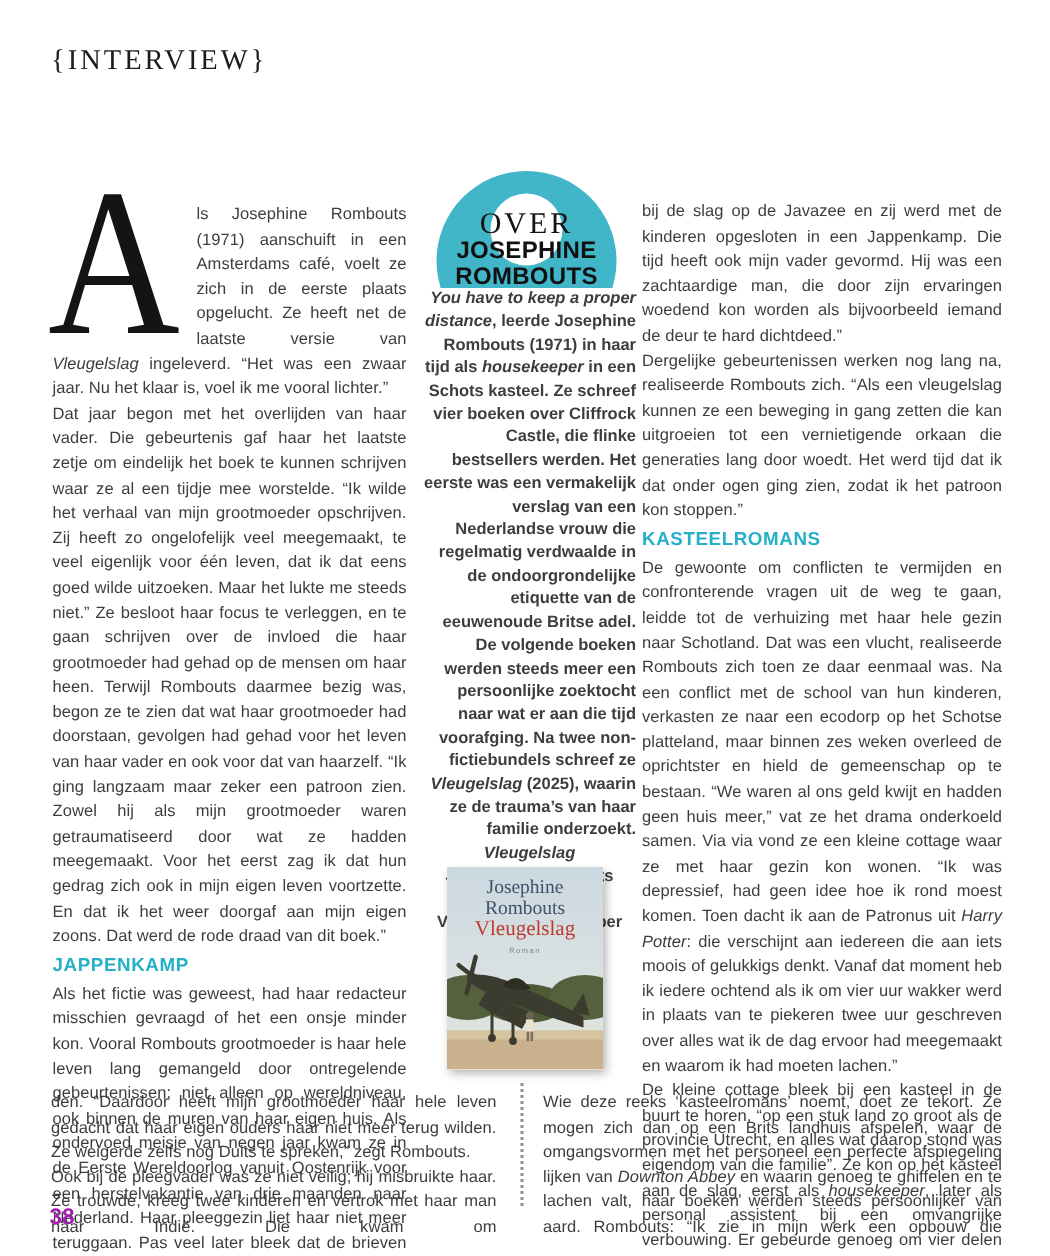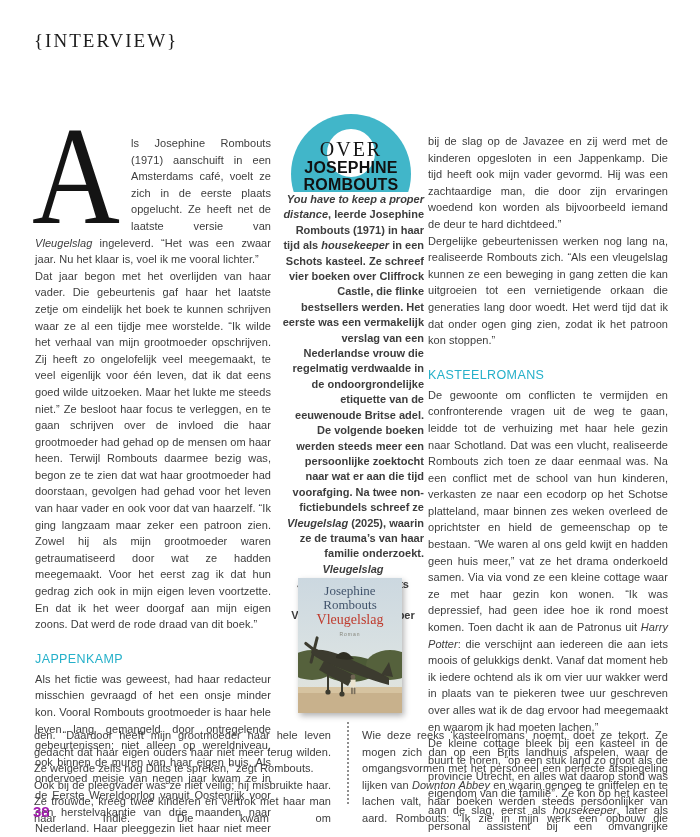--- a/index.html
+++ b/index.html
@@ -5,22 +5,22 @@
   html,body{margin:0;padding:0;background:#ffffff;}
   .page{position:relative;width:700px;height:837px;background:#fff;overflow:hidden;
         font-family:"Liberation Sans",sans-serif;color:#3d3d3d;}
 
   .section-label{position:absolute;left:34px;top:30px;
     font-family:"Liberation Serif",serif;font-size:19px;letter-spacing:2px;color:#1c1c1c;}
 
   
   .body{font-size:11px;line-height:16.6px;text-align:justify;margin:0;color:#3d3d3d;letter-spacing:0.05px;}
   .force-just{text-align-last:justify;}
-  .teal-heading{font-size:12.5px;font-weight:normal;letter-spacing:0.4px;
-    color:var(--heading-teal,#25b0c9);margin:19px 0 5px 0;}
+  .teal-heading{font-size:12.5px;font-weight:bold;letter-spacing:0.4px;
+    color:var(--heading-teal,#25b0c9);margin:3px 0 5px 0;}
   .seg-i{font-style:italic;}
 
   .col1{position:absolute;left:35px;top:135px;width:236px;}
   .col3{position:absolute;left:428px;top:133px;width:240px;}
 
   
   .dropcap-box{float:left;width:88px;height:97px;margin:2px 8px 0 0;position:relative;}
   .dropcap-letter{position:absolute;top:-31px;left:-3px;display:block;
     font-family:"Liberation Serif",serif;font-size:140px;line-height:1;color:#141414;
     transform:scaleX(0.87);transform-origin:left top;}

